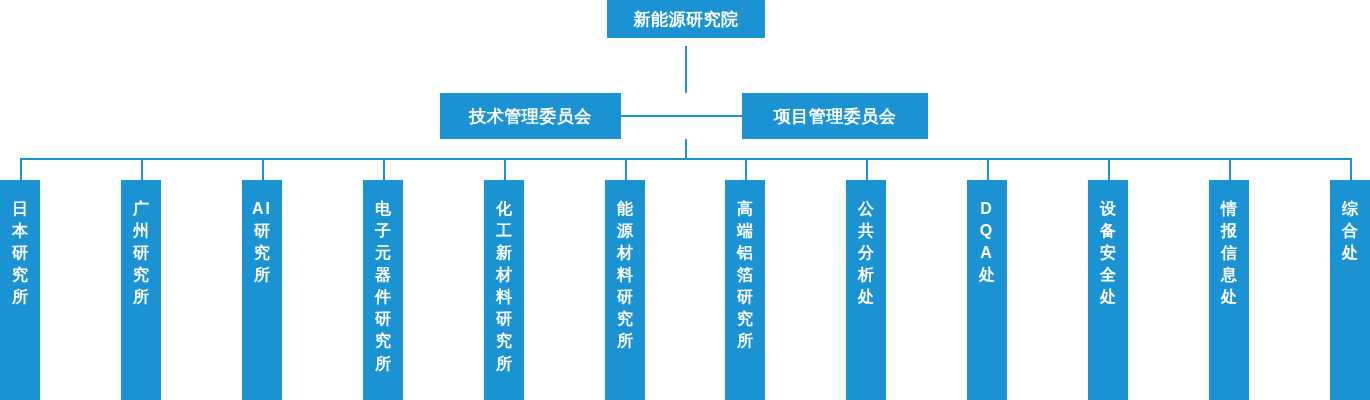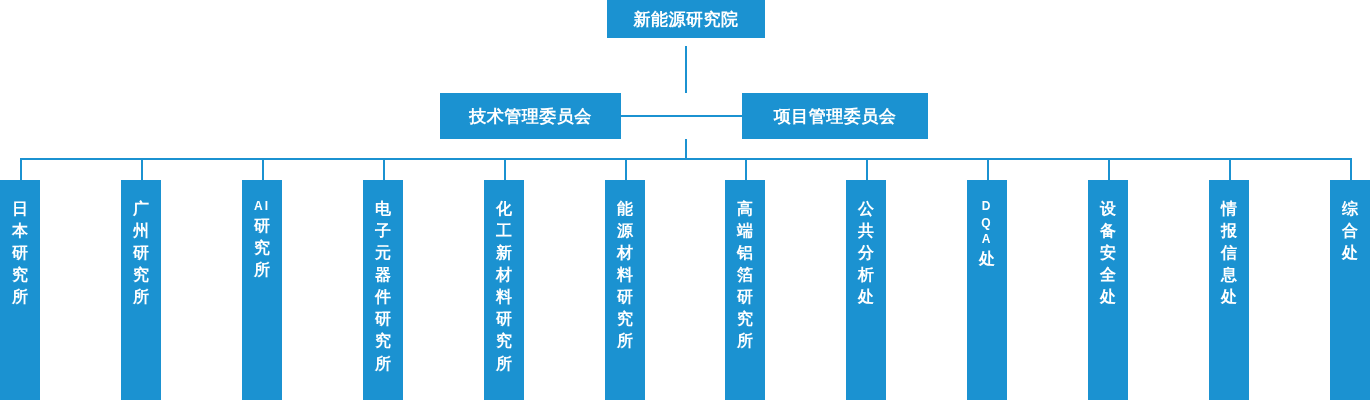--- a/index.html
+++ b/index.html
@@ -47,21 +47,21 @@
     line-height: 1.38;
     letter-spacing: 0px;
   }
   .node.vert .glyph-line {
     display: block;
     text-align: center;
     white-space: nowrap;
   }
   .node.vert .latin {
     letter-spacing: 2px;
-    font-size: 12px;
+    font-size: 16px;
   }
 
   
   .line {
     position: absolute;
     background: #1B92D1;
     z-index: 1;
   }
   .line.v { width: 2px; }
   .line.h { height: 2px; }

